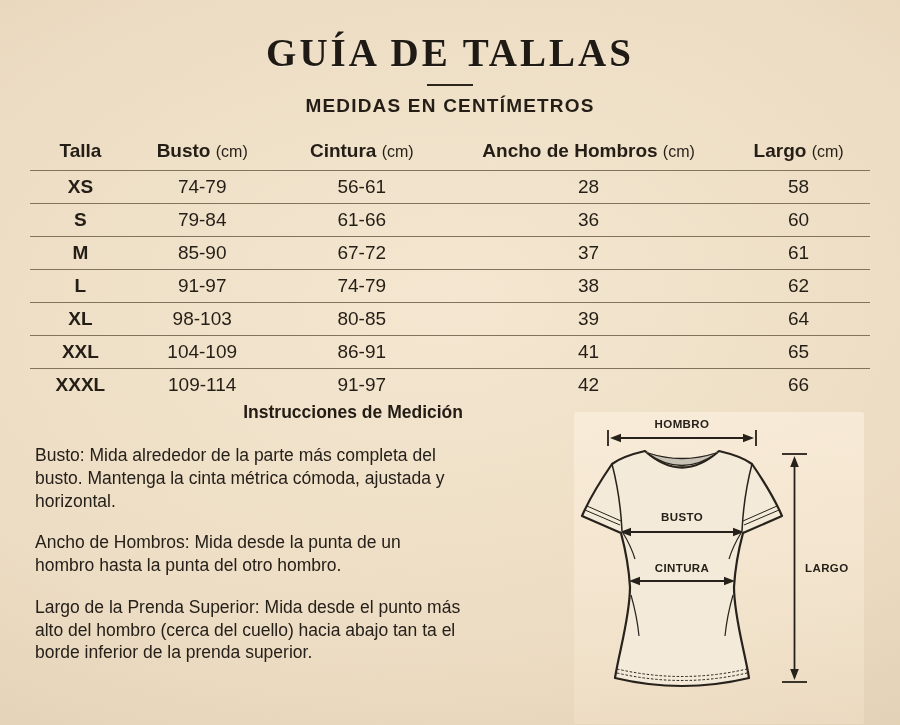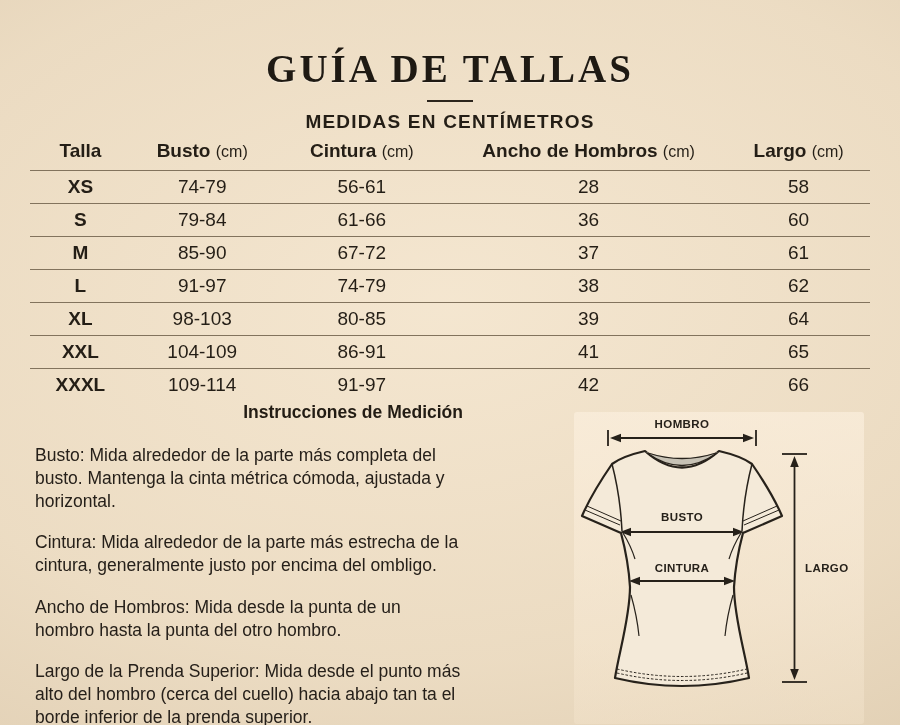--- a/index.html
+++ b/index.html
@@ -13,21 +13,21 @@
     position: relative;
     width: 900px;
     height: 725px;
     background:
       radial-gradient(125% 95% at 50% 42%, rgba(245,231,209,0.9) 0%, rgba(236,220,195,0.85) 52%, rgba(216,197,168,0.9) 100%),
       linear-gradient(135deg, #e6d5ba 0%, #eedfc6 45%, #e3d0b2 100%);
     overflow: hidden;
   }
 
   
-  .header { position: absolute; top: 16px; left: 0; width: 100%; text-align: center; }
+  .header { position: absolute; top: 0; left: 0; width: 100%; text-align: center; }
   .title {
     margin-top: 30px;
     font-family: "Liberation Serif", serif;
     font-weight: bold;
     font-size: 39px;
     letter-spacing: 3px;
     color: #1f1a13;
     text-shadow: 0 1px 1px rgba(255,250,240,0.5);
   }
   .title-divider {
@@ -171,21 +171,20 @@
           <td>42</td>
           <td>66</td>
         </tr>
       </tbody>
     </table>
   </div>
 
   <div class="instructions">
     <h2>Instrucciones de Medición</h2>
     <p>Busto: Mida alrededor de la parte más completa del busto. Mantenga la cinta métrica cómoda, ajustada y horizontal.</p>
-    <p>Cintura: Mida alrededor de la parte más estrecha de la cintura, generalmente justo por encima del ombligo.</p>
     <p>Ancho de Hombros: Mida desde la punta de un hombro hasta la punta del otro hombro.</p>
     <p>Largo de la Prenda Superior: Mida desde el punto más alto del hombro (cerca del cuello) hacia abajo tan ta el borde inferior de la prenda superior.</p>
   </div>
 
   <div class="diagram-panel">
     <svg viewBox="0 0 290 312">
 
       <g stroke="#26211a" stroke-width="1.8" fill="#26211a">
         <line x1="34" y1="18" x2="34" y2="34"></line>
         <line x1="182" y1="18" x2="182" y2="34"></line>

